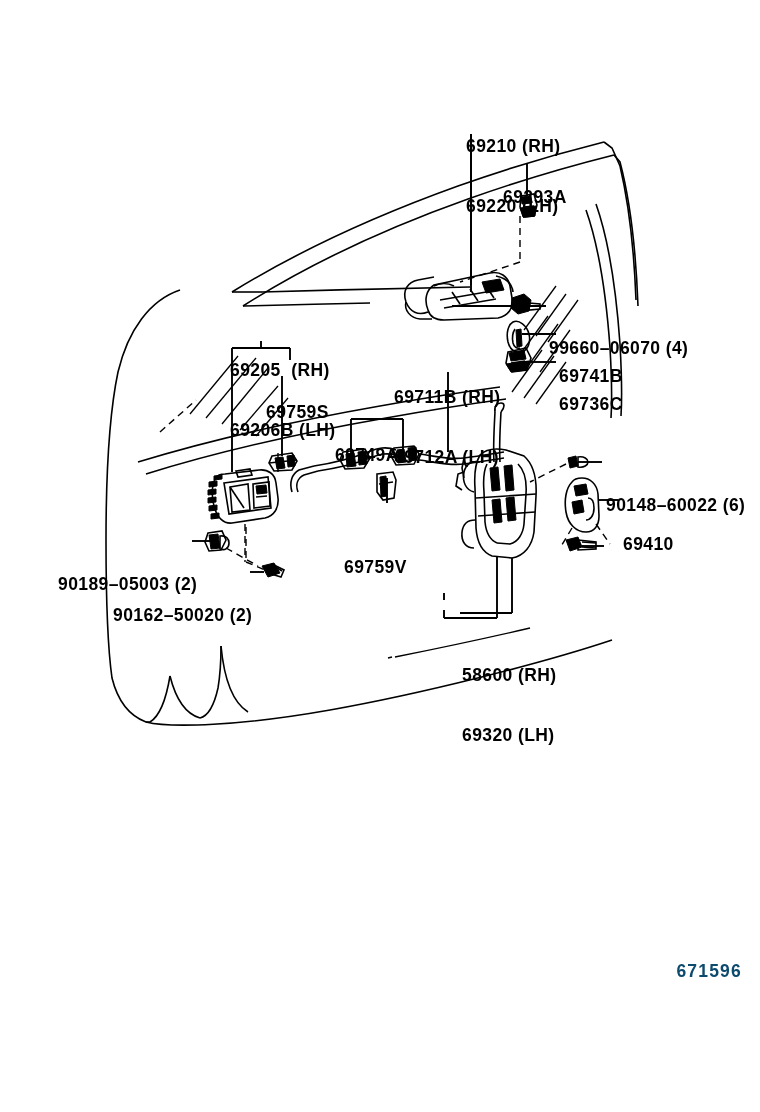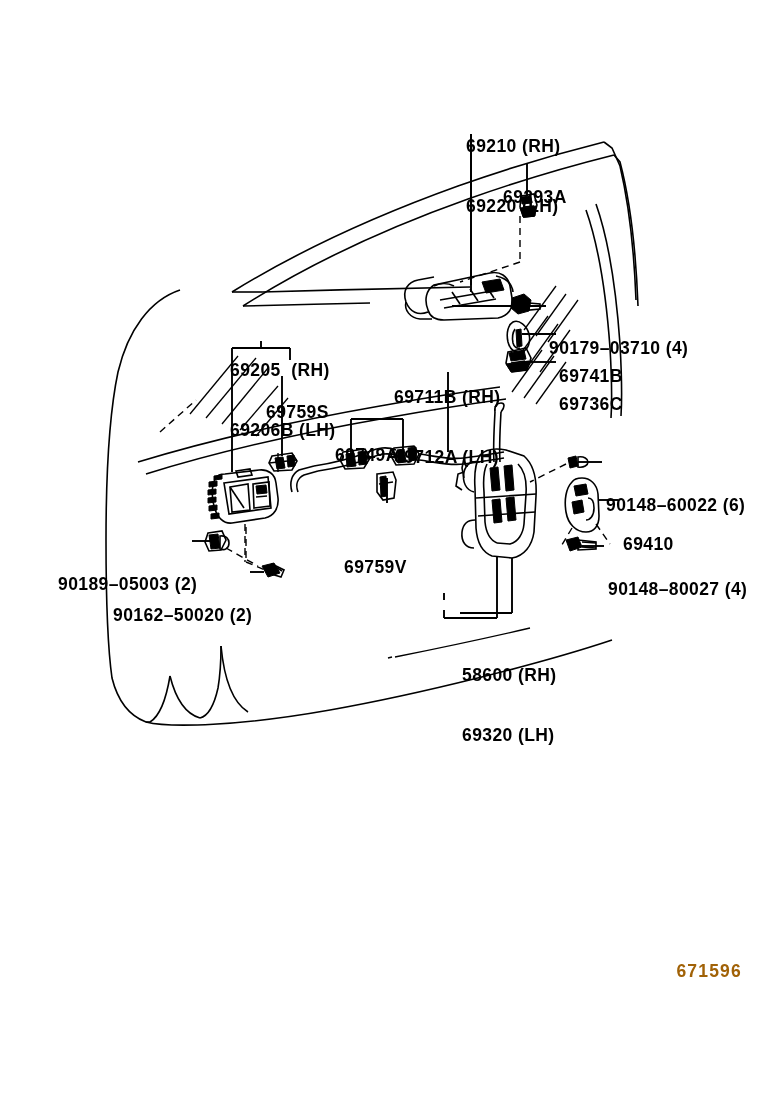--- a/index.html
+++ b/index.html
@@ -28,21 +28,21 @@
     line-height: 20px;
   }
   .figno {
     position: absolute;
     right: 18px;
     bottom: 14px;
     font-family: "Liberation Sans", sans-serif;
     font-weight: bold;
     font-size: 17.5px;
     letter-spacing: 1.2px;
-    color: #a16207;
+    color: #0c4a6e;
   }
   svg.art {
     position: absolute;
     left: 0;
     top: 0;
     width: 760px;
     height: 1112px;
   }
   .ln { stroke: #000; fill: none; stroke-width: 1.6; }
   .ln-thin { stroke: #000; fill: none; stroke-width: 1.3; }
@@ -336,21 +336,21 @@
   <div class="lbl" style="left:466px; top:96px;">
     <div>69210 (RH)</div>
     <div>69220 (LH)</div>
   </div>
 
   <div class="lbl" style="left:503px; top:147px;">
     <div>69293A</div>
   </div>
 
   <div class="lbl" style="left:549px; top:298px;">
-    <div>90179–03710 (4)</div>
+    <div>99660–06070 (4)</div>
   </div>
 
   <div class="lbl" style="left:559px; top:326px;">
     <div>69741B</div>
   </div>
 
   <div class="lbl" style="left:559px; top:354px;">
     <div>69736C</div>
   </div>
 
@@ -373,23 +373,20 @@
   </div>
 
   <div class="lbl" style="left:606px; top:455px;">
     <div>90148–60022 (6)</div>
   </div>
 
   <div class="lbl" style="left:623px; top:494px;">
     <div>69410</div>
   </div>
 
-  <div class="lbl" style="left:608px; top:539px;">
-    <div>90148–80027 (4)</div>
-  </div>
 
   <div class="lbl" style="left:58px; top:534px;">
     <div>90189–05003 (2)</div>
   </div>
 
   <div class="lbl" style="left:113px; top:565px;">
     <div>90162–50020 (2)</div>
   </div>
 
   <div class="lbl" style="left:344px; top:517px;">

